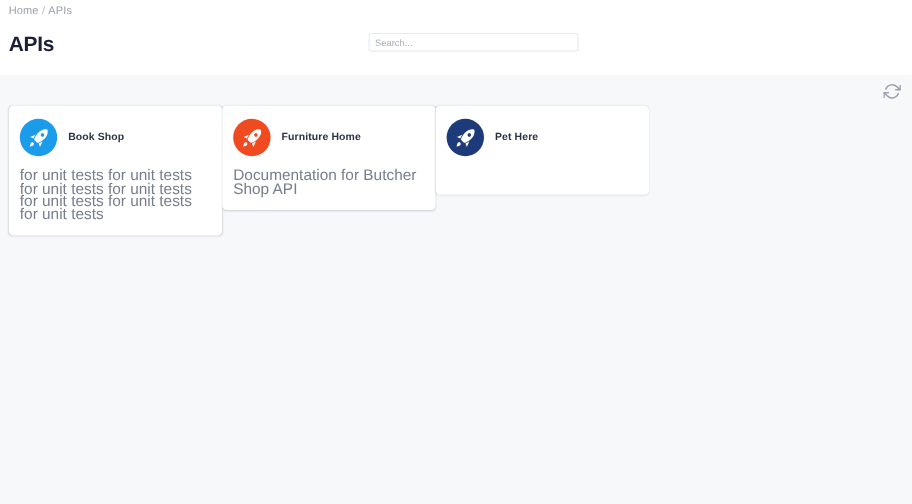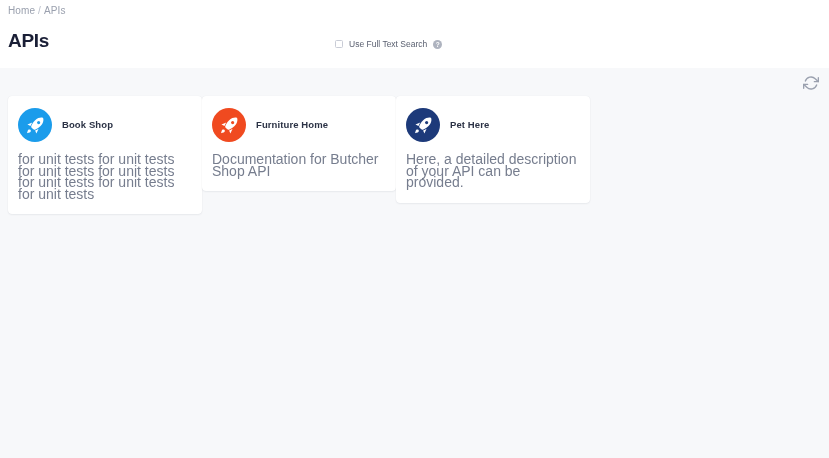--- a/index.html
+++ b/index.html
@@ -186,25 +186,21 @@
 
 <div class="page-header">
 
   <div class="breadcrumb">
     <span class="crumb-link">Home</span><span class="crumb-sep">/</span><span class="crumb-current">APIs</span>
   </div>
 
   <h1 class="page-title">APIs</h1>
 
   <div class="search-block">
-    <div class="fulltext-row">
-      <span class="checkbox"></span>
-      <span class="fulltext-label">Use Full Text Search</span>
-      <span class="help-icon">?</span>
-    </div>
+    <input class="search-input" type="text" placeholder="Search..." style="">
   </div>
 
 </div>
 
 <div class="content">
 
   <div class="toolbar">
     <button class="refresh-btn">
       <svg width="16" height="16" viewBox="0 0 24 24" fill="none" stroke="#9aa0ae" stroke-width="2" stroke-linecap="round" stroke-linejoin="round">
         <polyline points="23 4 23 10 17 10"></polyline>
@@ -245,17 +241,16 @@
     <div class="api-card">
       <div class="card-head">
         <span class="card-icon" style="background:#1d3a7a;">
           <svg width="19" height="19" viewBox="0 0 24 24" fill="#ffffff">
             <path d="M13.13 22.19l-1.63-3.83c1.57-.58 3.04-1.36 4.4-2.27l-2.77 6.1M5.64 12.5l-3.83-1.63 6.1-2.77c-.91 1.36-1.69 2.83-2.27 4.4M21.61 2.39S16.66.269 11 5.93c-2.19 2.19-3.5 4.6-4.35 6.71-.28.75-.09 1.57.46 2.13l2.12 2.12c.55.56 1.38.74 2.12.46a19.1 19.1 0 0 0 6.71-4.35c5.66-5.66 3.55-10.61 3.55-10.61zm-7.07 7.42a1.997 1.997 0 0 1 0-2.83 1.997 1.997 0 0 1 2.83 0c.78.79.78 2.05 0 2.83-.78.78-2.05.78-2.83 0z"></path>
             <path d="M5.53 17.47c-.74-.74-1.95-.74-2.69 0-.74.74-1.52 4.21-1.52 4.21s3.47-.78 4.21-1.52c.74-.74.74-1.95 0-2.69z"></path>
           </svg>
         </span>
         <span class="card-title">Pet Here</span>
       </div>
-      <div class="card-desc">Here, a detailed description of your API can be provided.</div>
     </div>
 
   </div>
 </div>
 
 </body></html>

